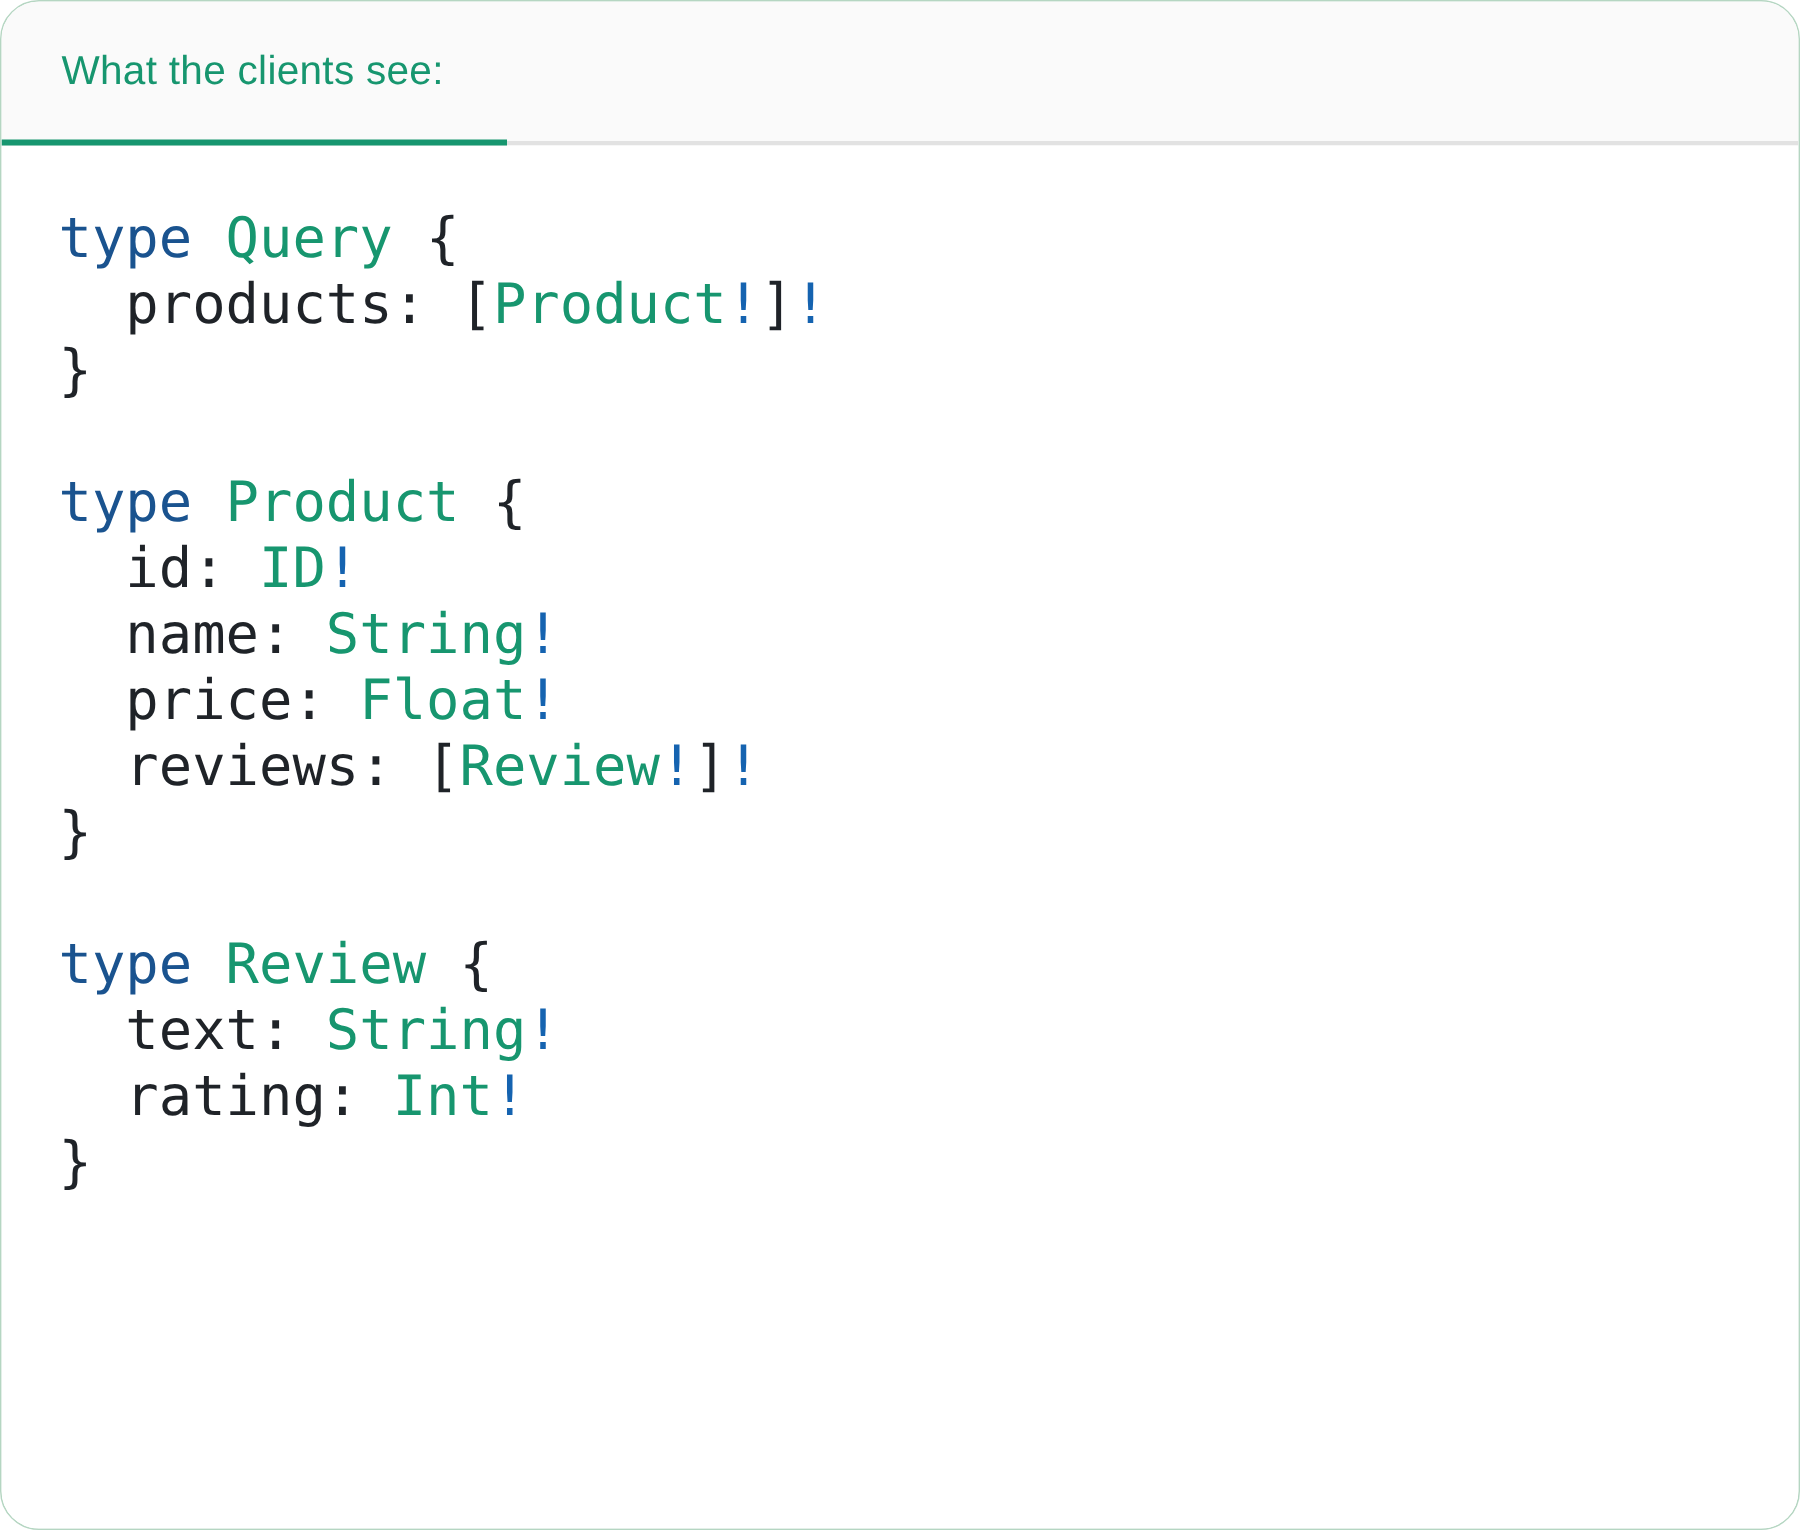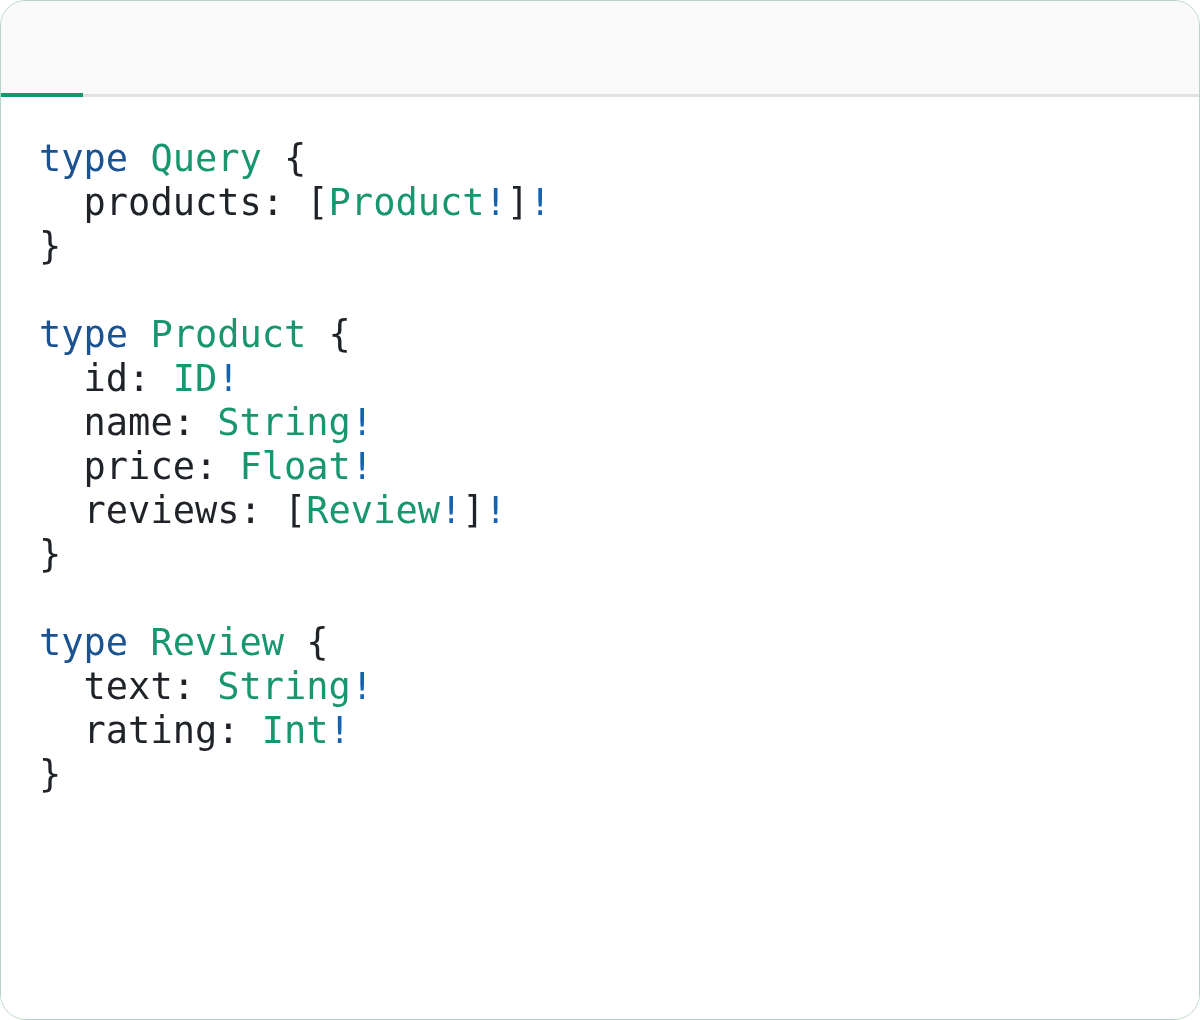--- a/index.html
+++ b/index.html
@@ -68,20 +68,21 @@
   .tok-kw{color:var(--keyword-blue);}
   .tok-tn{color:var(--accent-green);}
   .tok-bg{color:var(--bang-blue);}
 </style>
 </head>
 <body>
 
 <div class="card">
   <div class="tab-bar">
     <div class="tab">
+      <span class="tab-label">What the clients see:</span>
       <span class="tab-indicator"></span>
     </div>
   </div>
   <div class="code-area">
     <div class="code"><span class="tok-kw">type</span><span class="tok-pl"> </span><span class="tok-tn">Query</span><span class="tok-pl"> {</span>
 <span class="tok-pl">  products: [</span><span class="tok-tn">Product</span><span class="tok-bg">!</span><span class="tok-pl">]</span><span class="tok-bg">!</span>
 <span class="tok-pl">}</span>
 
 <span class="tok-kw">type</span><span class="tok-pl"> </span><span class="tok-tn">Product</span><span class="tok-pl"> {</span>
 <span class="tok-pl">  id: </span><span class="tok-tn">ID</span><span class="tok-bg">!</span>

